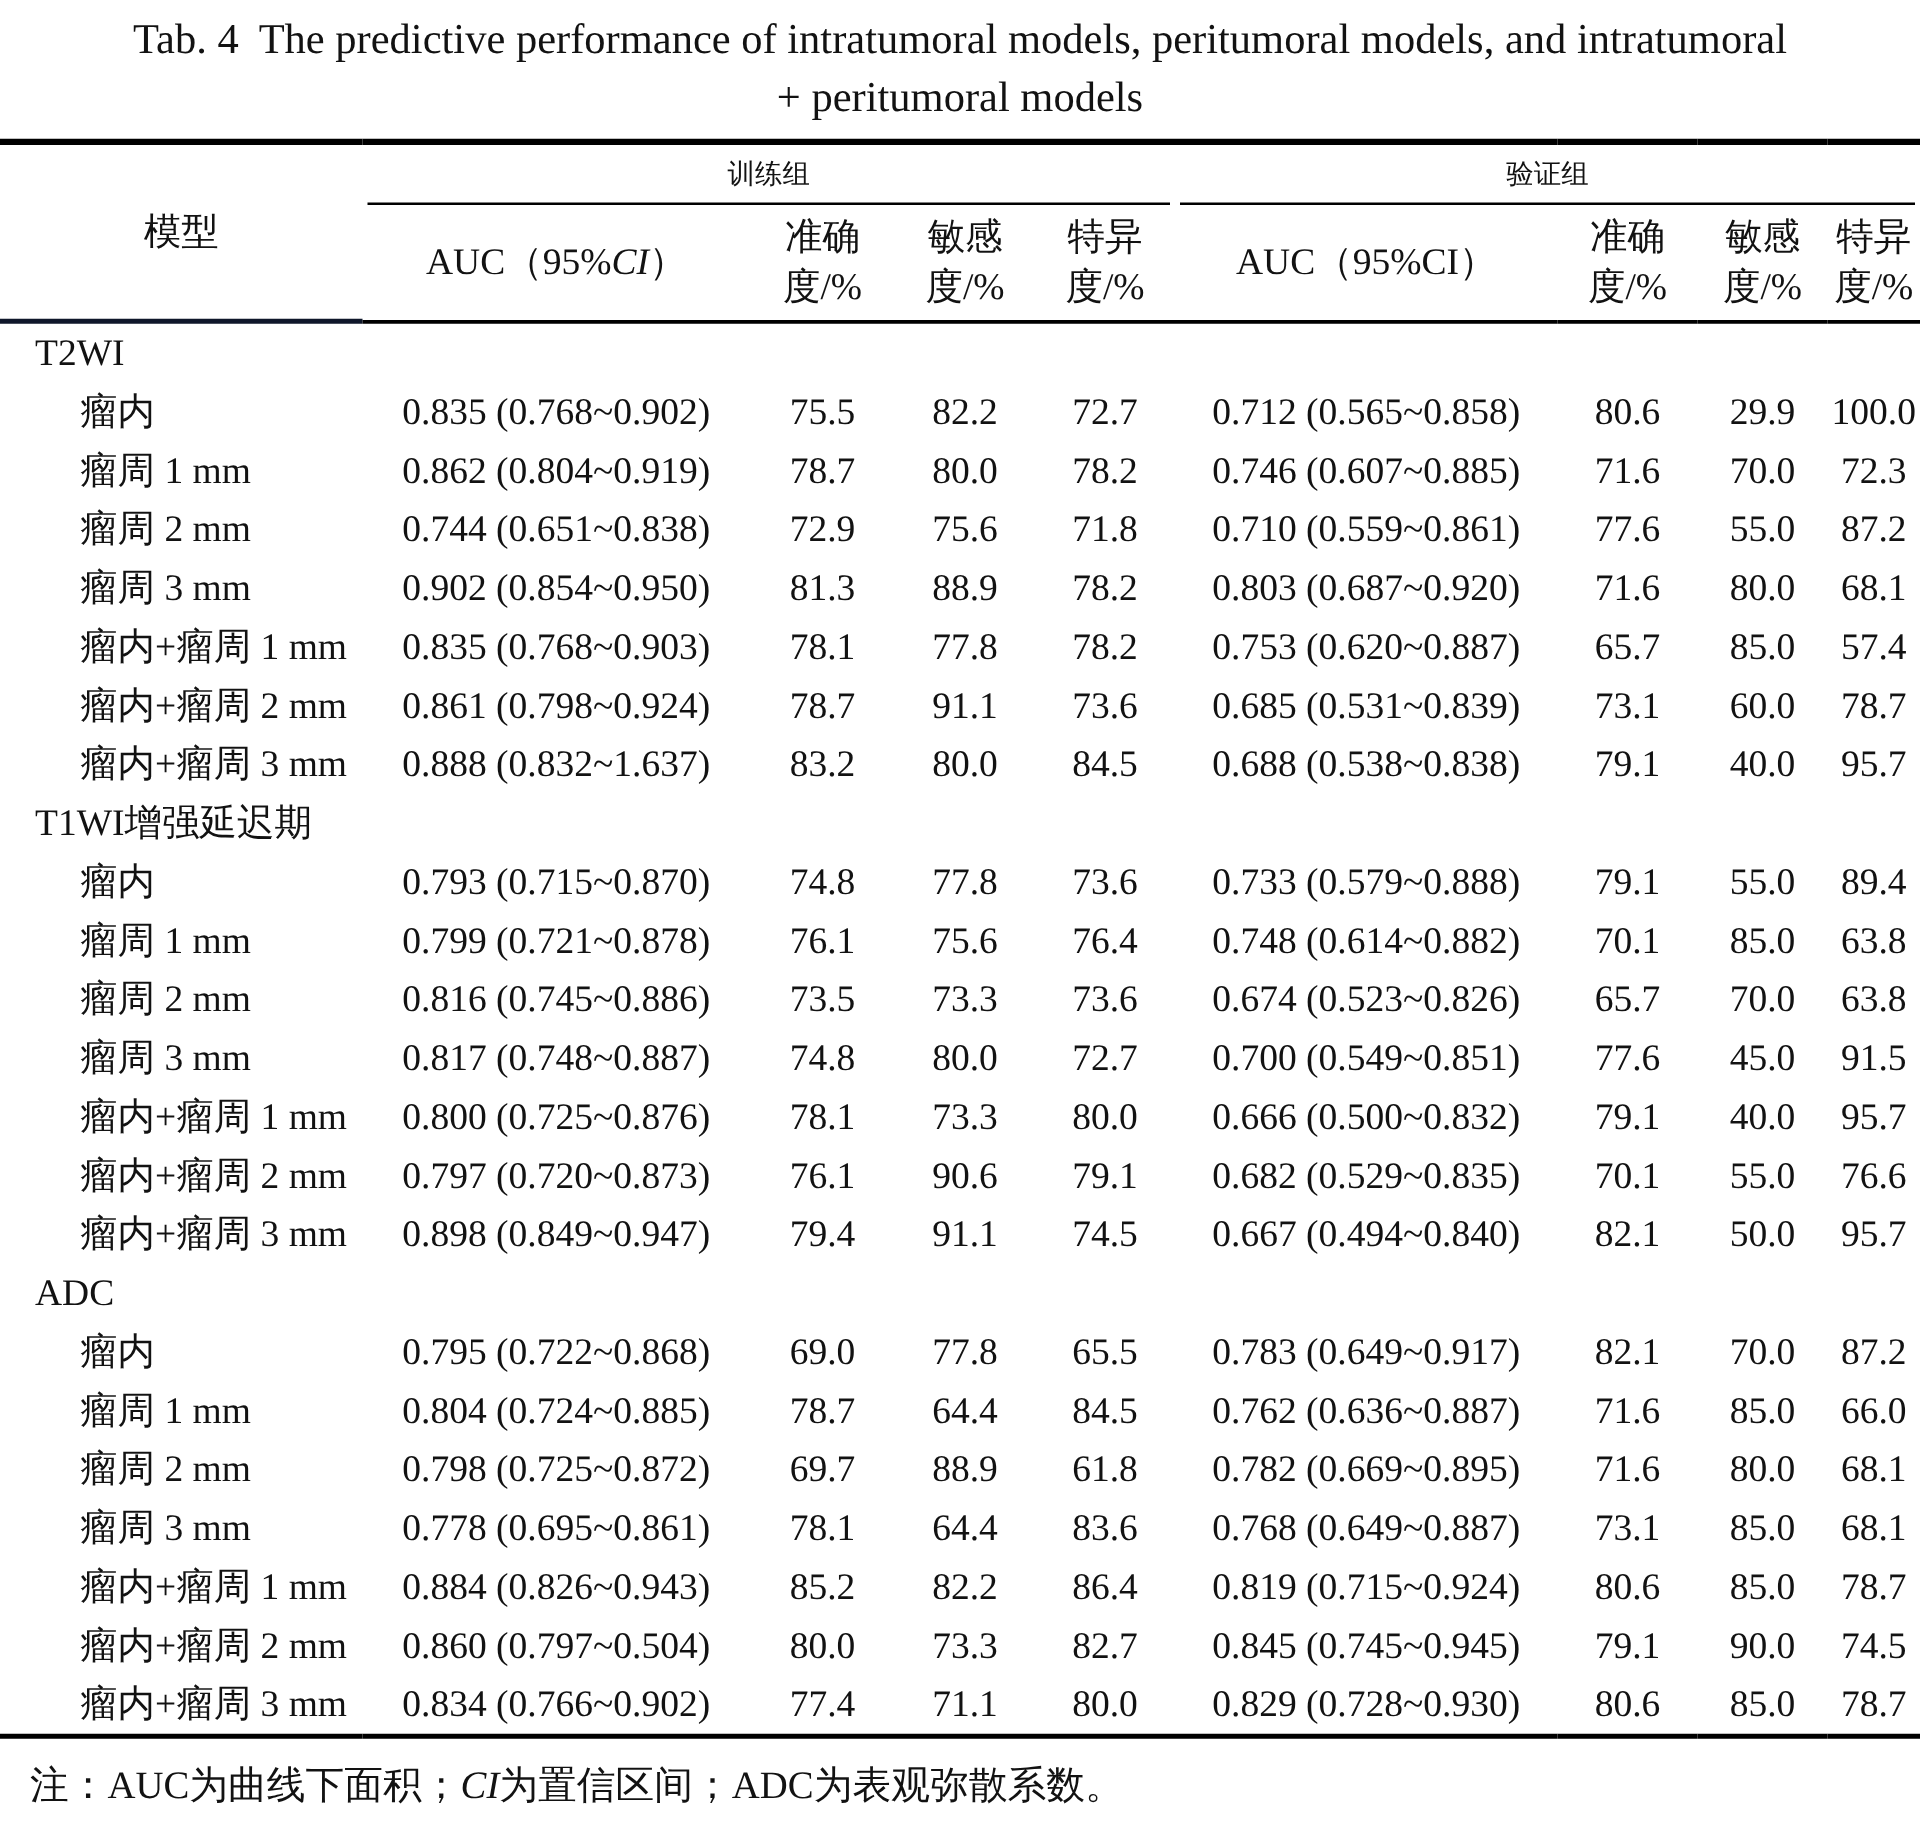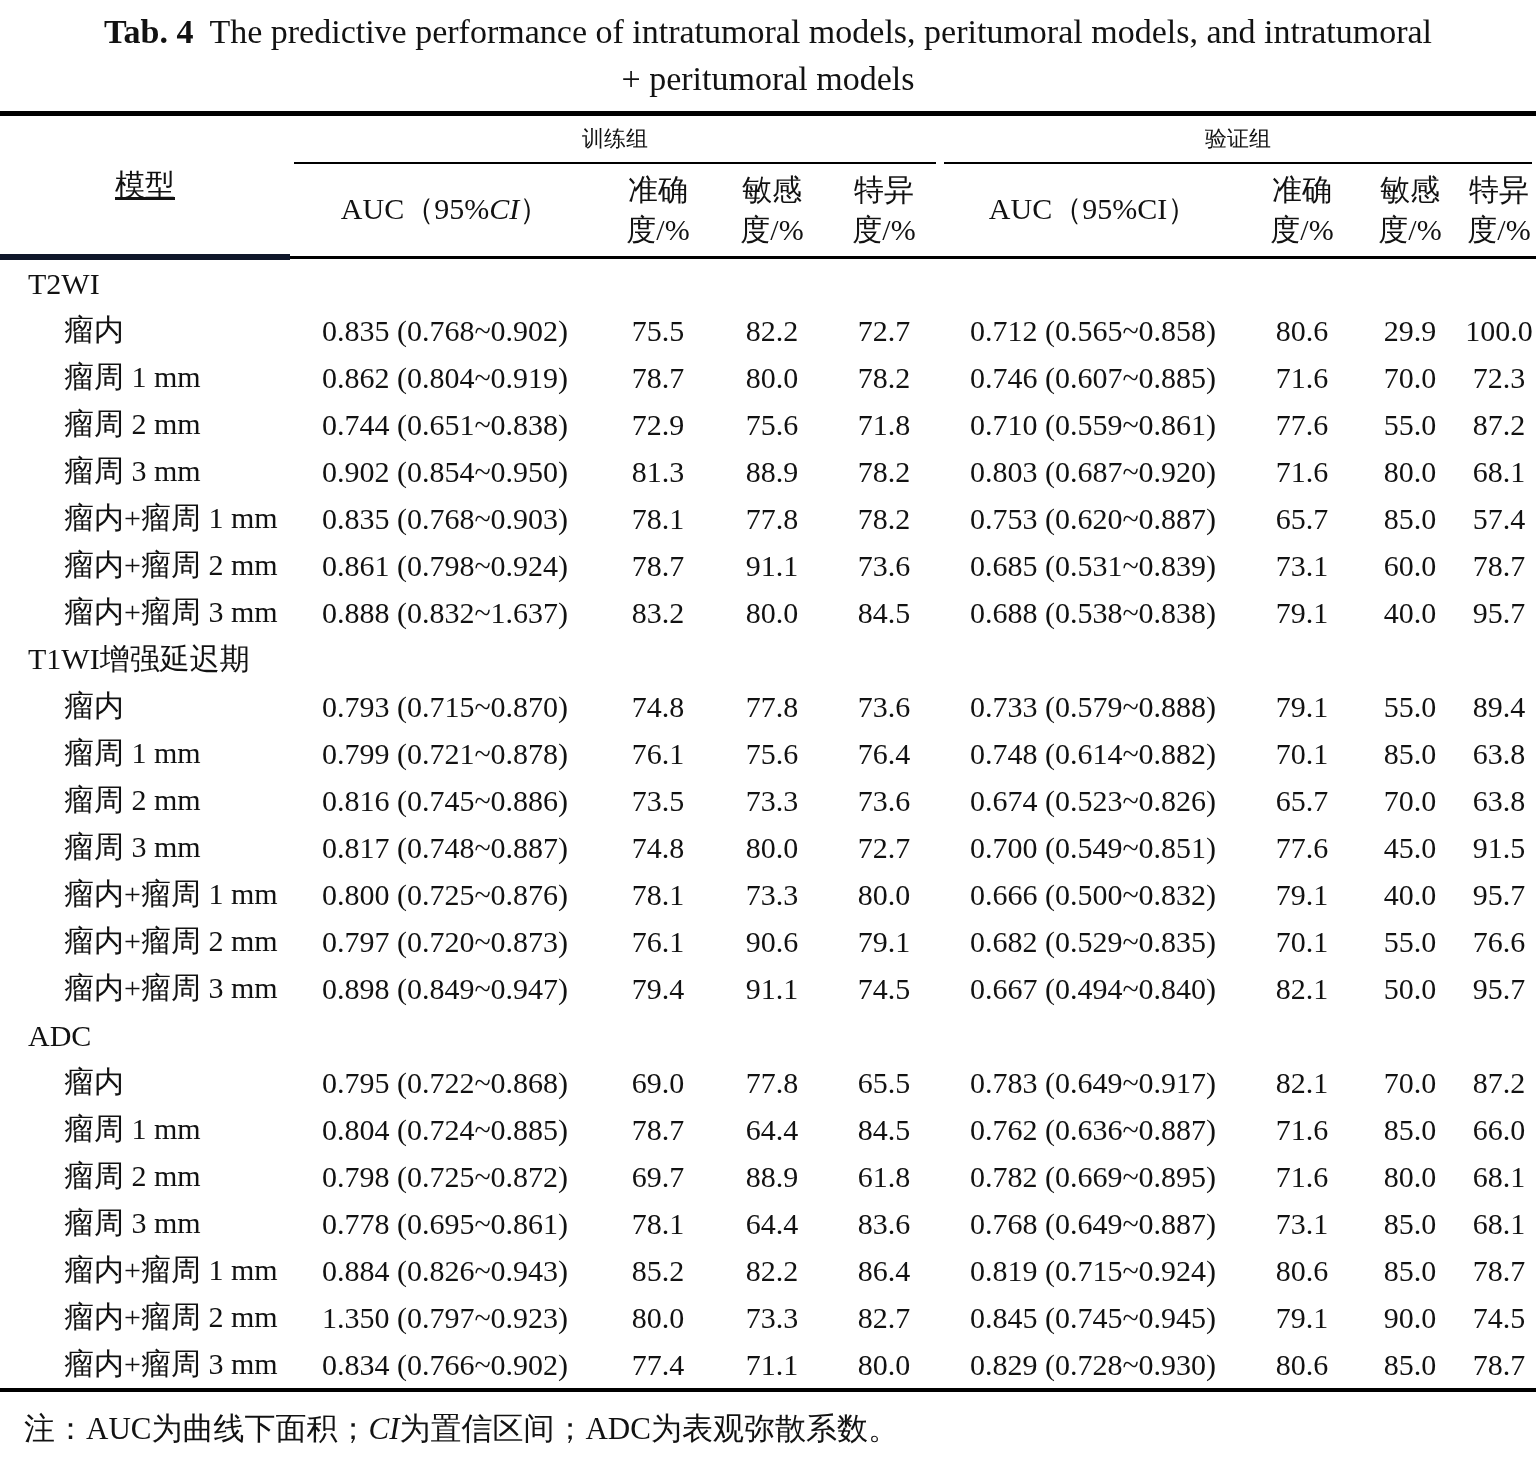--- a/index.html
+++ b/index.html
@@ -16,38 +16,38 @@
     font-weight: 700;
     font-size: 33px;
     letter-spacing: 1px;
   }
   .title-en {
     text-align: center;
     font-size: 34px;
     margin-top: 4px;
     line-height: 1.38;
   }
-  .title-en .tab-no { font-weight: 700; margin-right: 16px; }
+  .title-en .tab-no { font-weight: 400; margin-right: 16px; }
 
   table.perf {
     width: 1536px;
     border-collapse: collapse;
     table-layout: fixed;
     border-top: 5px solid #000;
     border-bottom: 4px solid #000;
     margin-top: 8px;
   }
   th, td { padding: 0; font-weight: normal; white-space: nowrap; }
 
   th.model-h { font-size: 30px; text-align: center; vertical-align: middle; }
   th.group-h { height: 48px; vertical-align: bottom; font-size: 22px; }
   .group-inner { border-bottom: 2px solid #000; line-height: 46px; margin: 0 4px; text-align: center; }
 
   thead tr.r2 th { height: 92px; font-size: 30px; vertical-align: middle; text-align: center; border-bottom: 3px solid #000; }
-  thead th.model-h { border-bottom: 6px solid #0f172a; text-decoration: underline; }
+  thead th.model-h { border-bottom: 4px solid #0f172a; }
   .metric span { display: block; line-height: 40px; }
 
   tbody td { height: 47px; font-size: 30px; vertical-align: middle; }
   td.section-label { text-align: left; padding-left: 28px; }
   td.row-label { text-align: left; padding-left: 64px; }
   td.num { text-align: center; }
 
   .note {
     margin-top: 16px;
     padding-left: 24px;
@@ -332,21 +332,21 @@
         <td class="num">85.2</td>
         <td class="num">82.2</td>
         <td class="num">86.4</td>
         <td class="num">0.819 (0.715~0.924)</td>
         <td class="num">80.6</td>
         <td class="num">85.0</td>
         <td class="num">78.7</td>
       </tr>
       <tr>
         <td class="row-label">瘤内+瘤周 2 mm</td>
-        <td class="num">1.350 (0.797~0.923)</td>
+        <td class="num">0.860 (0.797~0.504)</td>
         <td class="num">80.0</td>
         <td class="num">73.3</td>
         <td class="num">82.7</td>
         <td class="num">0.845 (0.745~0.945)</td>
         <td class="num">79.1</td>
         <td class="num">90.0</td>
         <td class="num">74.5</td>
       </tr>
       <tr>
         <td class="row-label">瘤内+瘤周 3 mm</td>

